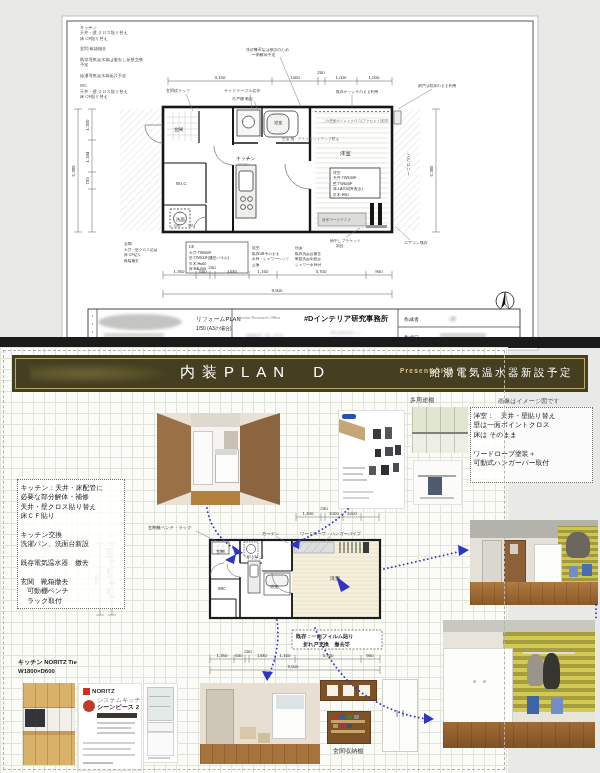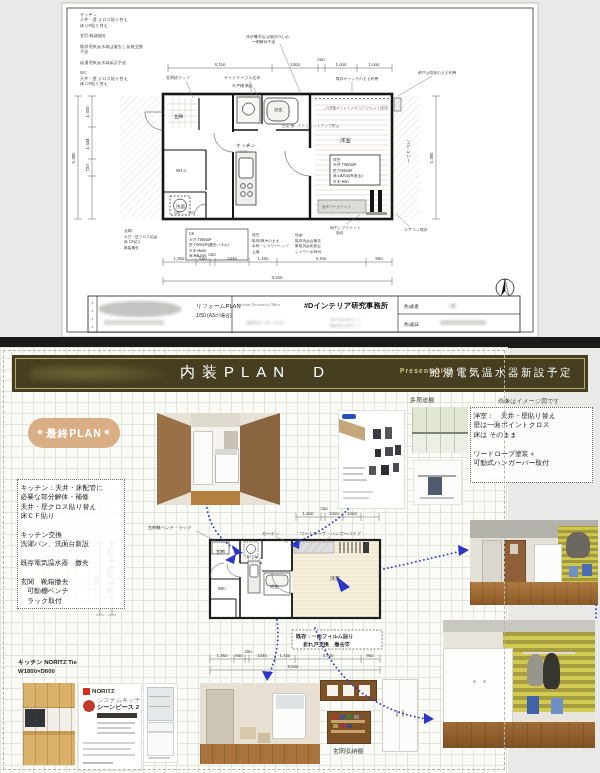--- a/index.html
+++ b/index.html
@@ -1,21 +1,21 @@
 <!DOCTYPE html>
 <html><head>
 <meta charset="utf-8">
 <style>
   html,body{margin:0;padding:0}
   body{width:600px;height:773px;position:relative;overflow:hidden;
        background:#e9e9e7;font-family:"Liberation Sans","DejaVu Sans",sans-serif;
        -webkit-text-size-adjust:none}
   svg text{font-family:"Liberation Sans","DejaVu Sans",sans-serif}
   
-  #topsheet{position:absolute;top:0;left:0;width:600px;height:340px}
+  #topsheet{position:absolute;top:13px;left:0;width:600px;height:340px}
   #divider{position:absolute;top:337px;left:0;width:600px;height:11px;background:#1b1b1b}
   
   #bottom{position:absolute;top:347px;left:0;width:508px;height:426px;
     background-color:#fbfbf7;
     background-image:linear-gradient(#e0e4d9 1px,transparent 1px),
                      linear-gradient(90deg,#e0e4d9 1px,transparent 1px);
     background-size:11px 11px}
   #bottom .edge{position:absolute;inset:3px;border:1px dashed #b3b3ab;pointer-events:none;z-index:8}
   .banner{position:absolute;top:8px;left:12px;width:576px;height:37px;background:#453e20;z-index:6}
   .banner .inline-frame{position:absolute;inset:3px;border:1px solid rgba(205,190,125,.85)}
@@ -275,21 +275,20 @@
 
   <div class="banner">
     <div class="inline-frame"></div>
     <div class="logo-smudge"></div>
     <div class="banner-title">内装PLAN　D</div>
     <div class="banner-tag">Presentation</div>
     <div class="banner-office">給湯電気温水器新設予定</div>
   </div>
   <div class="tiny" style="left:498px;top:50px;color:#555">画像はイメージ図です</div>
 
-  <div class="badge">＊最終PLAN＊</div>
 
   <div class="note-box" id="worklist">
     <div class="shrink">
       <div class="ln">キッチン：天井・床配管に</div>
       <div class="ln">必要な部分解体・補修</div>
       <div class="ln">天井・壁クロス貼り替え</div>
       <div class="ln">床ＣＦ貼り</div>
       <div class="ln"></div>
       <div class="ln">キッチン交換</div>
       <div class="ln">洗濯パン、洗面台新設</div>

